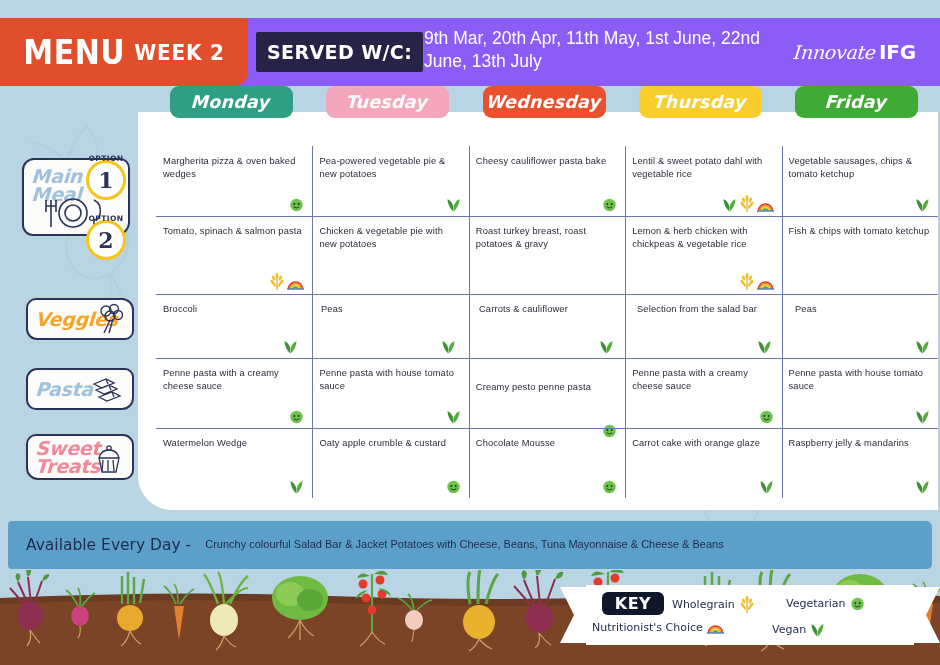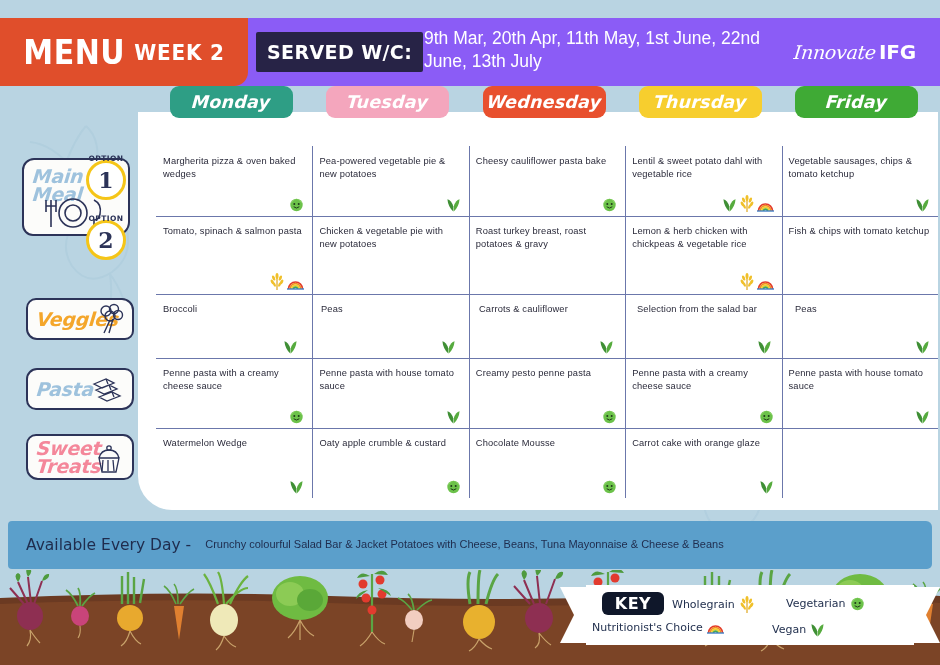--- a/index.html
+++ b/index.html
@@ -526,21 +526,21 @@
       <div class="grid-cell" style="width: 156.4px; height: 70px;">
         <div class="cell-text">Penne pasta with house tomato sauce</div>
         <div class="cell-icons">
           <svg class="ic ic-vegan" viewBox="0 0 15 16">
             <path d="M7.3 15.5 Q2.2 11 1.4 3.2 Q5.4 4 7.3 10.4z" fill="#3f8f35"></path>
             <path d="M7.7 15.5 Q12.8 11 13.6 3.2 Q9.6 4 7.7 10.4z" fill="#56ab3e"></path>
           </svg>
         </div>
       </div>
       <div class="vline" style="left: 312.8px; height: 70px;"></div>
-      <div class="grid-cell" style="width: 156.4px; height: 70px;">
+      <div class="grid-cell" style="width: 156.4px; height: 70px; margin-top: 14px;">
         <div class="cell-text">Creamy pesto penne pasta</div>
         <div class="cell-icons">
           <svg class="ic ic-veg" viewBox="0 0 15 15">
             <circle cx="7.5" cy="8" r="6.2" fill="#6cc24a"></circle>
             <path d="M7.5 1.8 q-5 1 -5.8 5 q3 -4 5.8 -5z M7.5 1.8 q5 1 5.8 5 q-3 -4 -5.8 -5z" fill="#8fd46a"></path>
             <circle cx="5.3" cy="7" r="1" fill="#1f3a1a"></circle>
             <circle cx="9.7" cy="7" r="1" fill="#1f3a1a"></circle>
             <path d="M5 10 q2.5 2.4 5 0" stroke="#1f3a1a" stroke-width="1" fill="none" stroke-linecap="round"></path>
           </svg>
         </div>
@@ -610,20 +610,29 @@
       <div class="grid-cell" style="width: 156.4px; height: 70px;">
         <div class="cell-text">Carrot cake with orange glaze</div>
         <div class="cell-icons">
           <svg class="ic ic-vegan" viewBox="0 0 15 16">
             <path d="M7.3 15.5 Q2.2 11 1.4 3.2 Q5.4 4 7.3 10.4z" fill="#3f8f35"></path>
             <path d="M7.7 15.5 Q12.8 11 13.6 3.2 Q9.6 4 7.7 10.4z" fill="#56ab3e"></path>
           </svg>
         </div>
       </div>
       <div class="vline" style="left: 625.6px; height: 70px;"></div>
+      <div class="grid-cell" style="width: 156.4px; height: 70px;">
+        <div class="cell-text">Raspberry jelly &amp; mandarins</div>
+        <div class="cell-icons">
+          <svg class="ic ic-vegan" viewBox="0 0 15 16">
+            <path d="M7.3 15.5 Q2.2 11 1.4 3.2 Q5.4 4 7.3 10.4z" fill="#3f8f35"></path>
+            <path d="M7.7 15.5 Q12.8 11 13.6 3.2 Q9.6 4 7.7 10.4z" fill="#56ab3e"></path>
+          </svg>
+        </div>
+      </div>
     </div>
   </div>
 
 <div id="everyday">
   <span id="everyday-label">Available Every Day -</span>
   <span id="everyday-text">Crunchy colourful Salad Bar &amp; Jacket Potatoes with Cheese, Beans, Tuna Mayonnaise &amp; Cheese &amp; Beans</span>
 </div>
 
 <svg id="garden" viewBox="0 0 940 95">
   <path d="M0 28 Q180 20 330 26 Q520 33 700 24 Q840 18 940 26 L940 95 L0 95z" fill="#6b3a22"></path>

